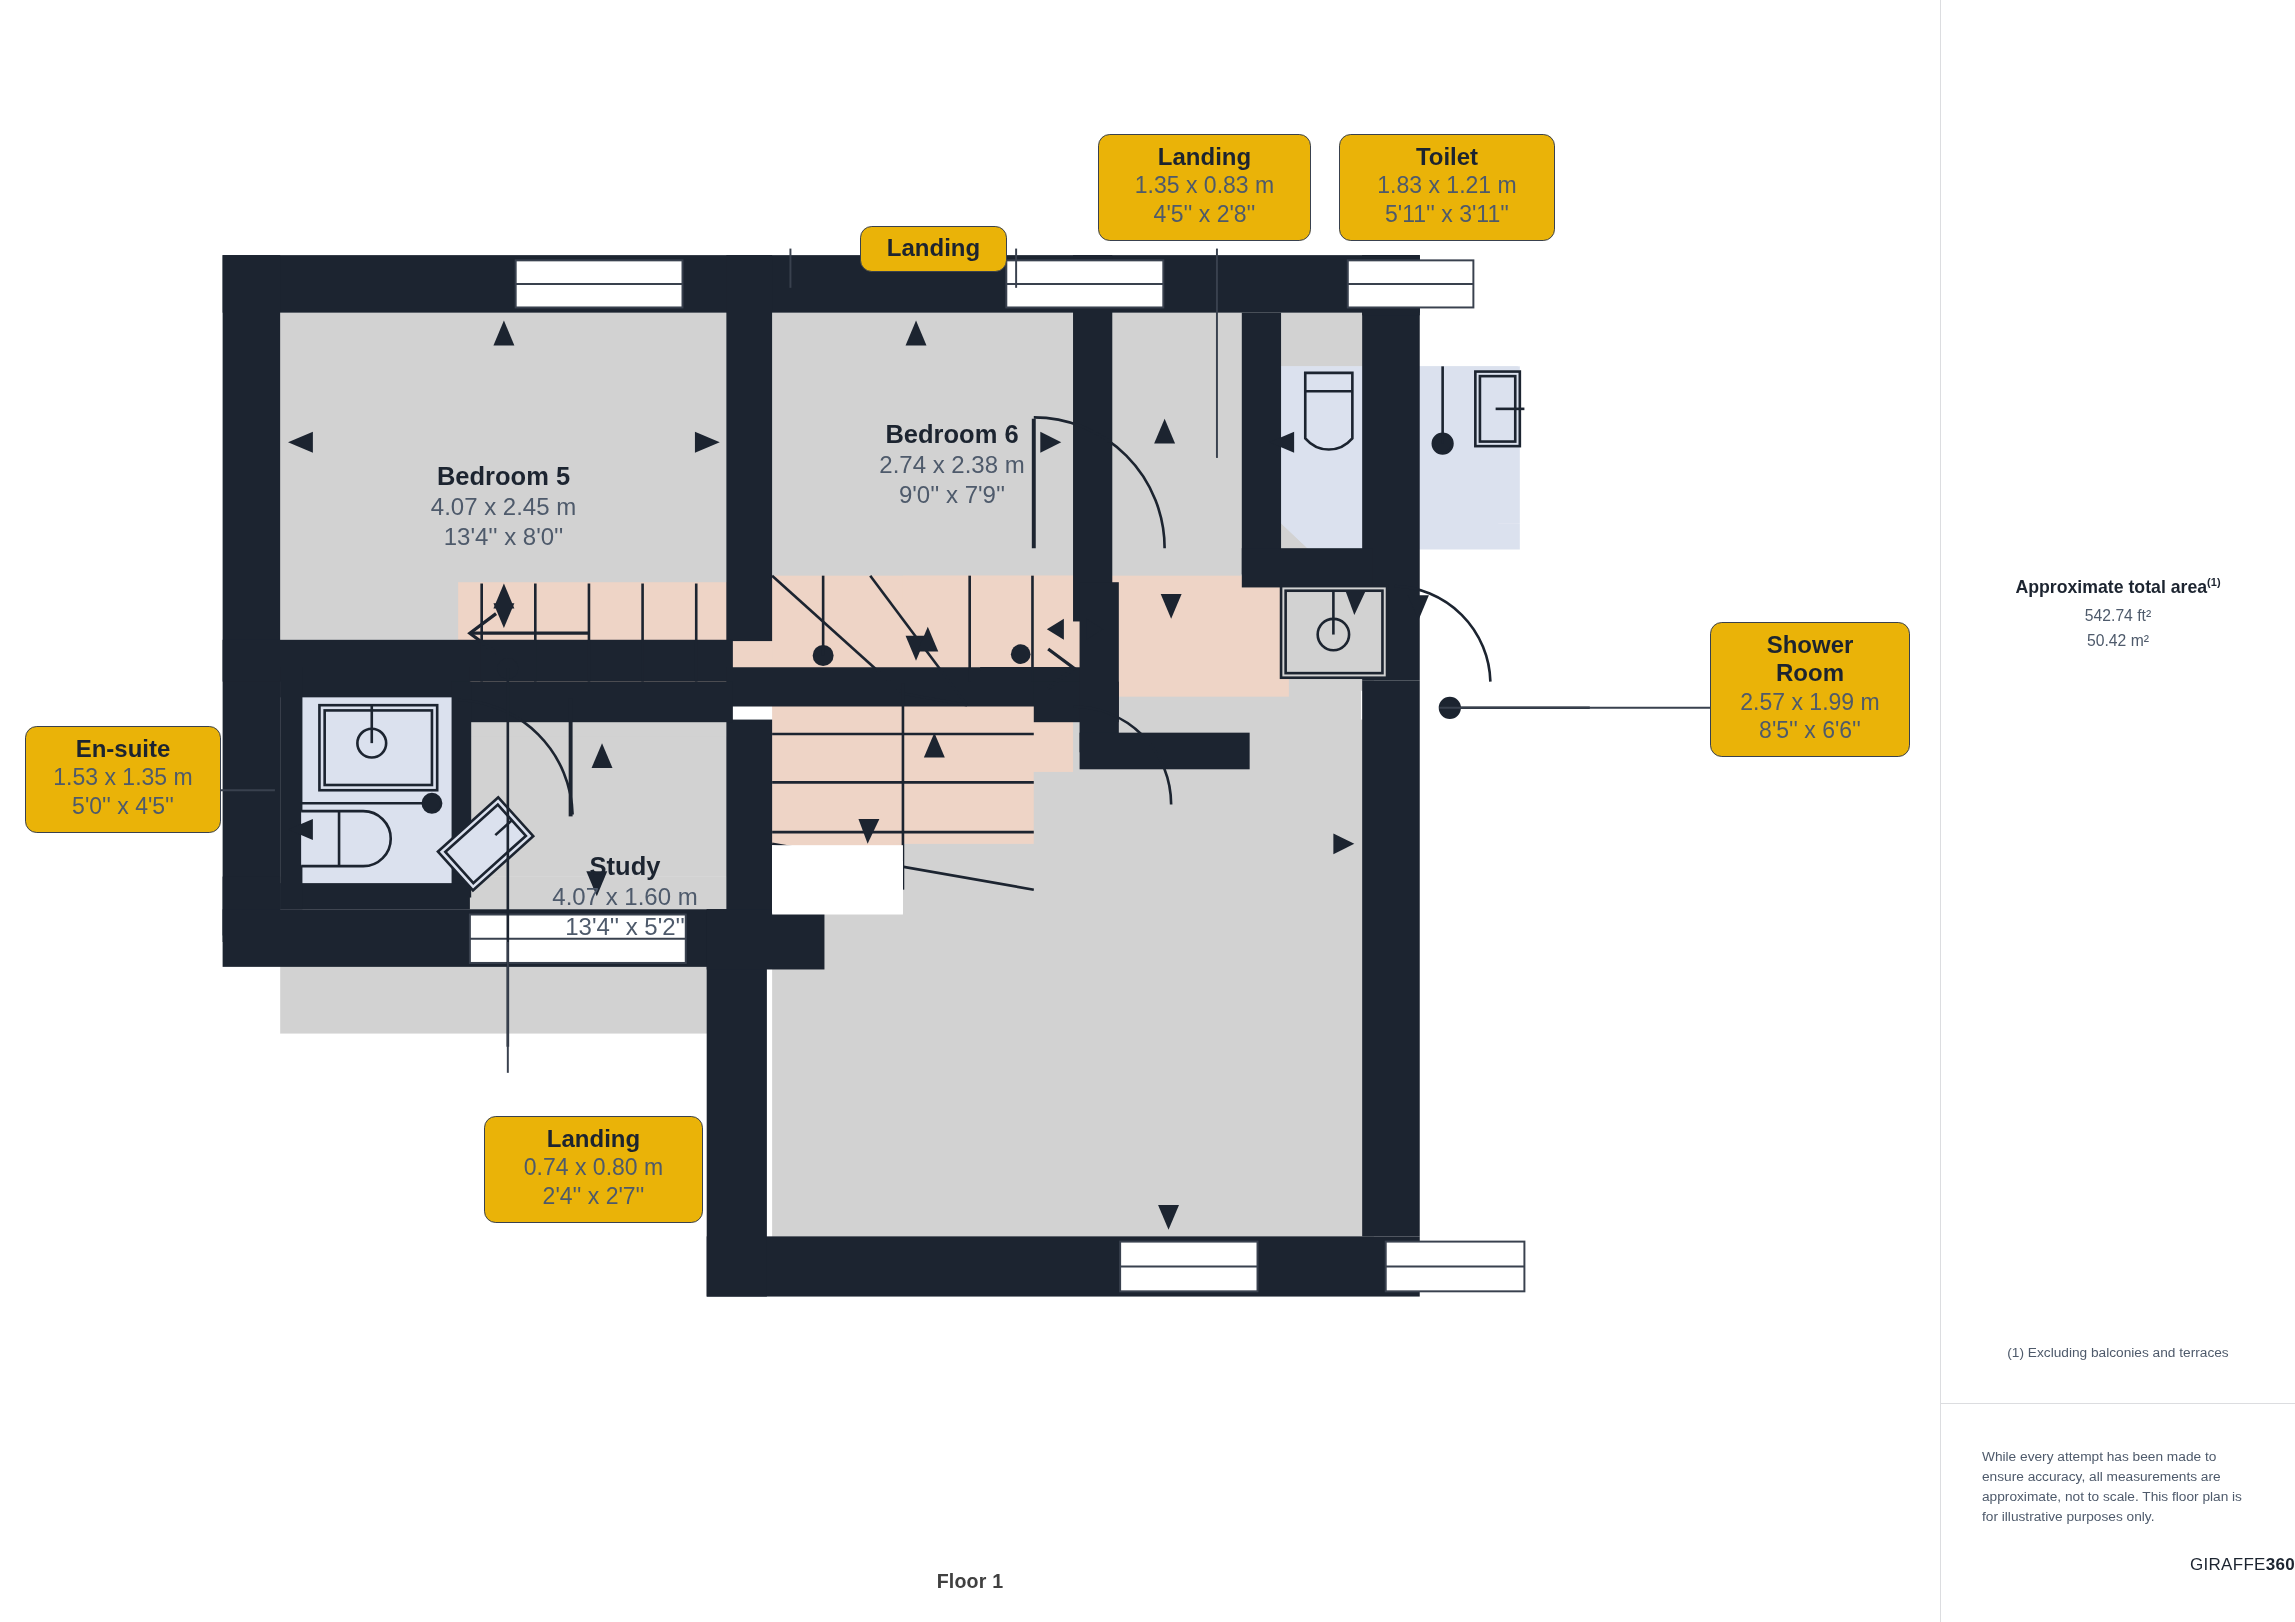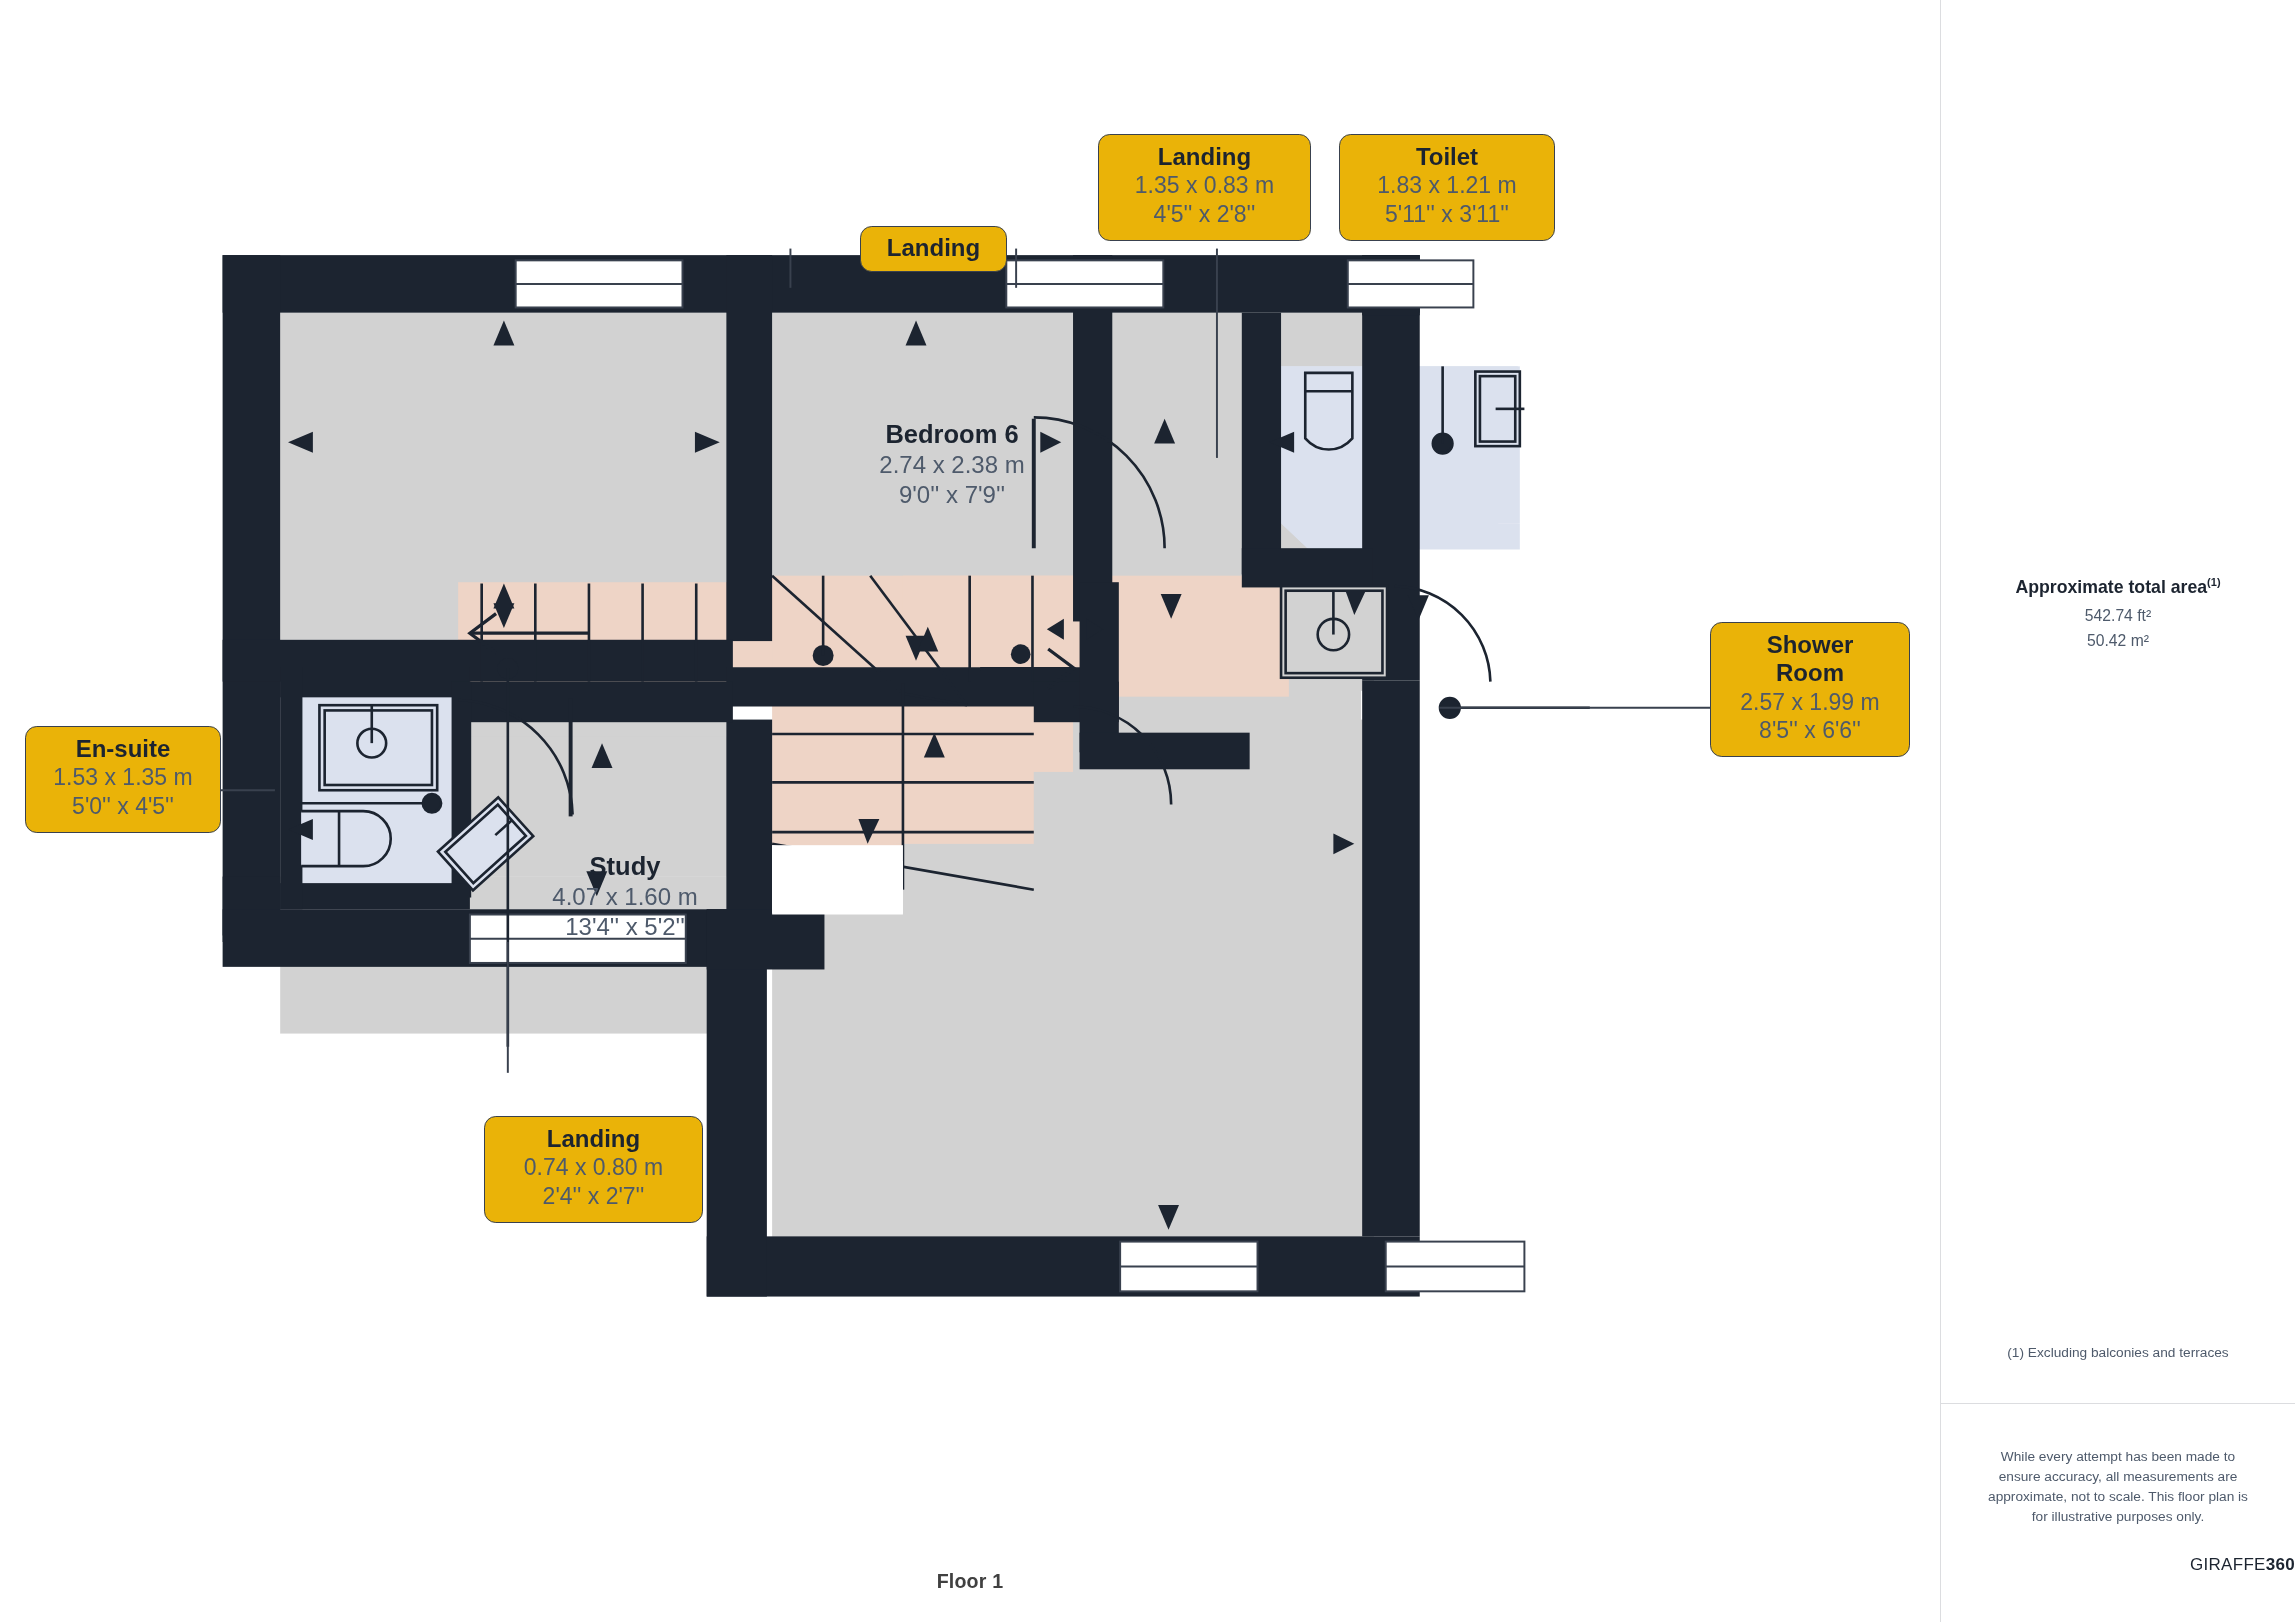--- a/index.html
+++ b/index.html
@@ -57,21 +57,21 @@
   .area-title sup { font-size:11px; font-weight:bold; }
   .area-val { font-size:15.7px; color:#4e5a6b; margin-top:9.2px; }
   .area-val2 { font-size:15.7px; color:#4e5a6b; margin-top:6.5px; }
 
   .footnote-wrap { position:absolute; top:1309px; left:0; width:100%; }
   .footnote {
     text-align:center; font-size:13.7px; color:#4e5a6b;
     padding-bottom:43px; border-bottom:1.3px solid #dcdde0;margin-top:36px;
   }
   .disclaimer {
-    text-align:center; font-size:13.7px; color:#4e5a6b;
+    text-align:left; font-size:13.7px; color:#4e5a6b;
     line-height:1.45; padding:43px 41px 0 41px;
   }
   .brand {
     text-align:right; margin-top:29px; font-size:17px;
     color:#1c2430; letter-spacing:0.3px;
   }
   .brand .b-light { font-weight:400; }
   .brand .b-bold  { font-weight:bold; }
 </style>
 </head>
@@ -324,20 +324,25 @@
       <g stroke="#39414e" stroke-width="3">
         <line x1="1208" y1="380" x2="1208" y2="440"></line>
         <line x1="1553" y1="380" x2="1553" y2="440"></line>
         <line x1="1860" y1="380" x2="1860" y2="700"></line>
         <line x1="320" y1="1208" x2="420" y2="1208"></line>
         <line x1="2200" y1="1082" x2="2620" y2="1082"></line>
         <line x1="776" y1="1440" x2="776" y2="1640"></line>
       </g>
     </svg>
 
+    <div class="room-label" style="left:366px; top:461px; width:275px;">
+      <div class="r-title">Bedroom 5</div>
+      <div class="r-dim">4.07 x 2.45 m</div>
+      <div class="r-dim">13'4'' x 8'0''</div>
+    </div>
 
     <div class="room-label" style="left:821px; top:419px; width:262px;">
       <div class="r-title">Bedroom 6</div>
       <div class="r-dim">2.74 x 2.38 m</div>
       <div class="r-dim">9'0'' x 7'9''</div>
     </div>
 
     <div class="room-label" style="left:494px; top:851px; width:262px;">
       <div class="r-title">Study</div>
       <div class="r-dim">4.07 x 1.60 m</div>

